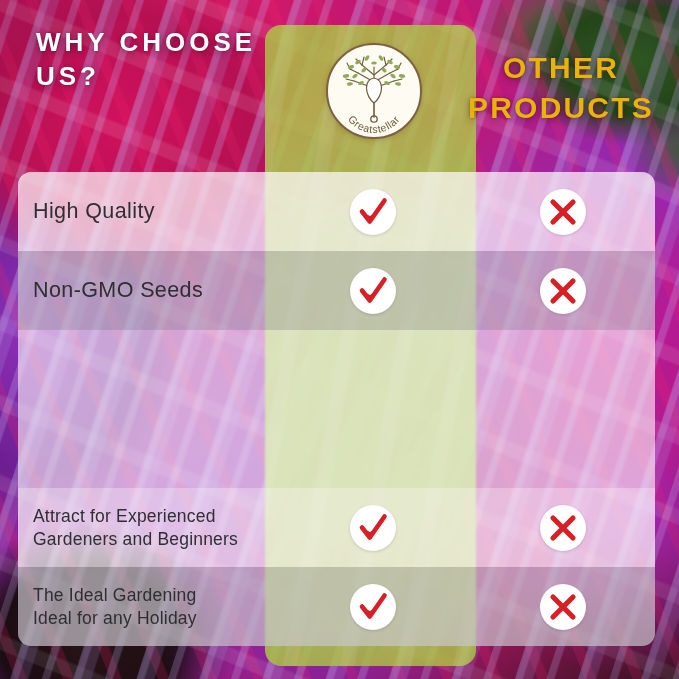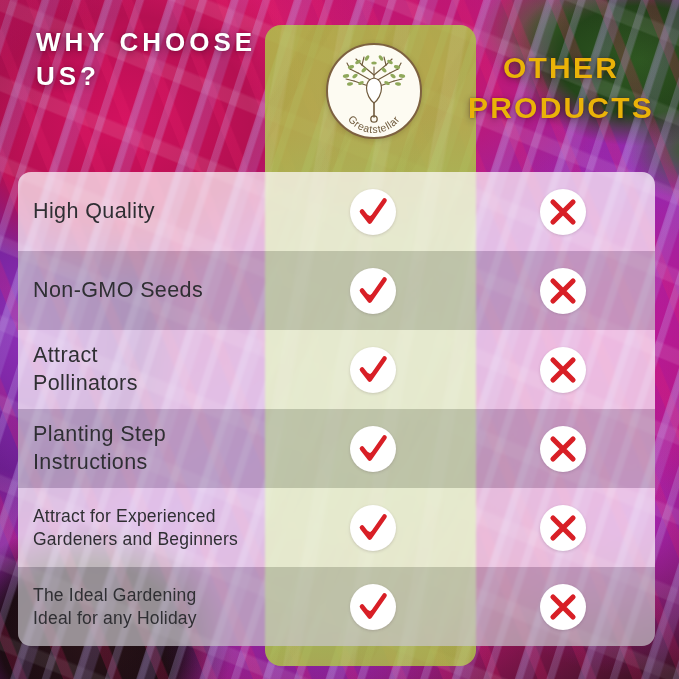--- a/index.html
+++ b/index.html
@@ -305,58 +305,20 @@
             <path d="M6.5 17.5 L13.5 25.5 L28 6.5 L23 16 L14 21 Z" fill="#d81f26"></path>
             <path d="M6 16.5 L13.8 26.5 L28.5 5.5" fill="none" stroke="#d81f26" stroke-width="4.6" stroke-linecap="round" stroke-linejoin="round"></path>
           </svg>
         </div>
         <div class="marker col-other">
           <svg width="32" height="32" viewBox="0 0 32 32" aria-hidden="true">
             <path d="M6 6 L26 26 M26 6 L6 26" fill="none" stroke="#d81f26" stroke-width="5.2" stroke-linecap="round"></path>
           </svg>
         </div>
       </div>
-      <div class="row plain" style="top: 158px;">
-        <div class="row-label size-lg">
-          <div>
-            <div>Attract</div>
-            <div>Pollinators</div>
-          </div>
-        </div>
-        <div class="marker col-ours">
-          <svg width="34" height="34" viewBox="0 0 34 34" aria-hidden="true">
-            <path d="M6.5 17.5 L13.5 25.5 L28 6.5 L23 16 L14 21 Z" fill="#d81f26"></path>
-            <path d="M6 16.5 L13.8 26.5 L28.5 5.5" fill="none" stroke="#d81f26" stroke-width="4.6" stroke-linecap="round" stroke-linejoin="round"></path>
-          </svg>
-        </div>
-        <div class="marker col-other">
-          <svg width="32" height="32" viewBox="0 0 32 32" aria-hidden="true">
-            <path d="M6 6 L26 26 M26 6 L6 26" fill="none" stroke="#d81f26" stroke-width="5.2" stroke-linecap="round"></path>
-          </svg>
-        </div>
-      </div>
-      <div class="row alt" style="top: 237px;">
-        <div class="row-label size-lg">
-          <div>
-            <div>Planting Step</div>
-            <div>Instructions</div>
-          </div>
-        </div>
-        <div class="marker col-ours">
-          <svg width="34" height="34" viewBox="0 0 34 34" aria-hidden="true">
-            <path d="M6.5 17.5 L13.5 25.5 L28 6.5 L23 16 L14 21 Z" fill="#d81f26"></path>
-            <path d="M6 16.5 L13.8 26.5 L28.5 5.5" fill="none" stroke="#d81f26" stroke-width="4.6" stroke-linecap="round" stroke-linejoin="round"></path>
-          </svg>
-        </div>
-        <div class="marker col-other">
-          <svg width="32" height="32" viewBox="0 0 32 32" aria-hidden="true">
-            <path d="M6 6 L26 26 M26 6 L6 26" fill="none" stroke="#d81f26" stroke-width="5.2" stroke-linecap="round"></path>
-          </svg>
-        </div>
-      </div>
       <div class="row plain" style="top: 316px;">
         <div class="row-label size-sm">
           <div>
             <div>Attract for Experienced</div>
             <div>Gardeners and Beginners</div>
           </div>
         </div>
         <div class="marker col-ours">
           <svg width="34" height="34" viewBox="0 0 34 34" aria-hidden="true">
             <path d="M6.5 17.5 L13.5 25.5 L28 6.5 L23 16 L14 21 Z" fill="#d81f26"></path>

